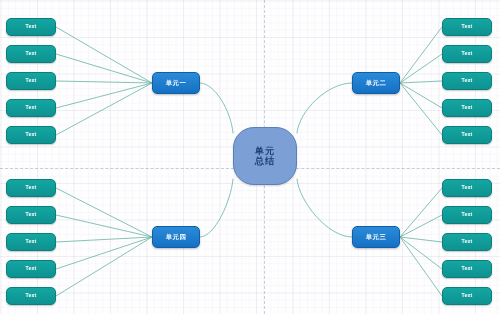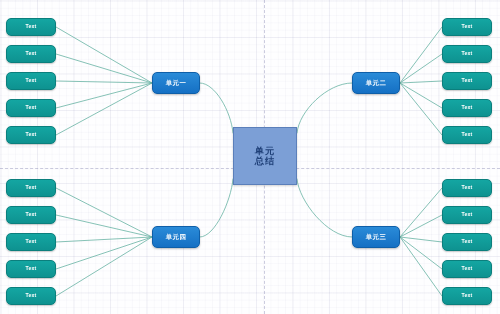--- a/index.html
+++ b/index.html
@@ -37,20 +37,21 @@
     position:absolute;left:0;top:0;width:500px;height:314px;
     overflow:visible;
   }
   .node{
     position:absolute;
     box-sizing:border-box;
     display:flex;align-items:center;justify-content:center;
     text-align:center;
     line-height:1.12;
     white-space:pre-line;
+    border-radius:21px;
   }
   .leaf{
     width:50px;height:18px;
     background:linear-gradient(#14a6a2,#0e9290);
     border:1px solid #0b7f7d;
     border-radius:5px;
     color:#ffffff;
     font-size:5.2px;
     font-weight:700;
     letter-spacing:.2px;

